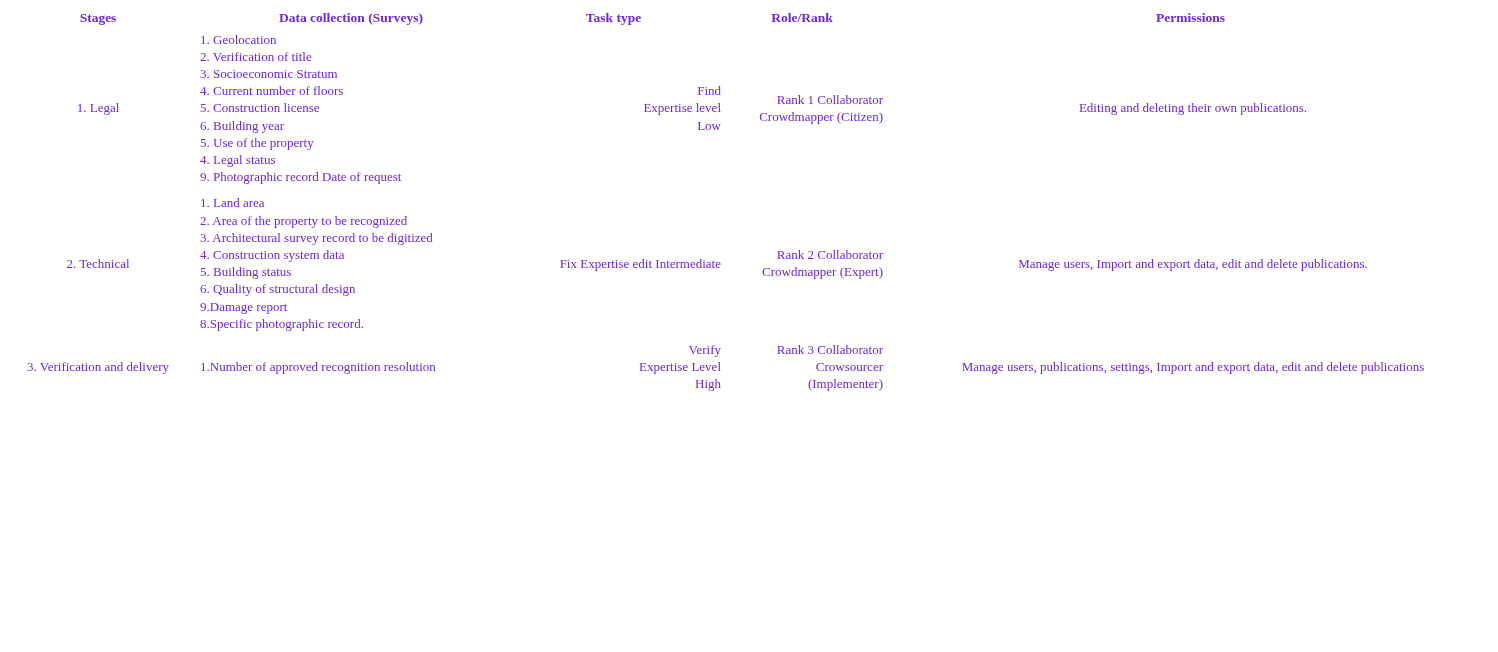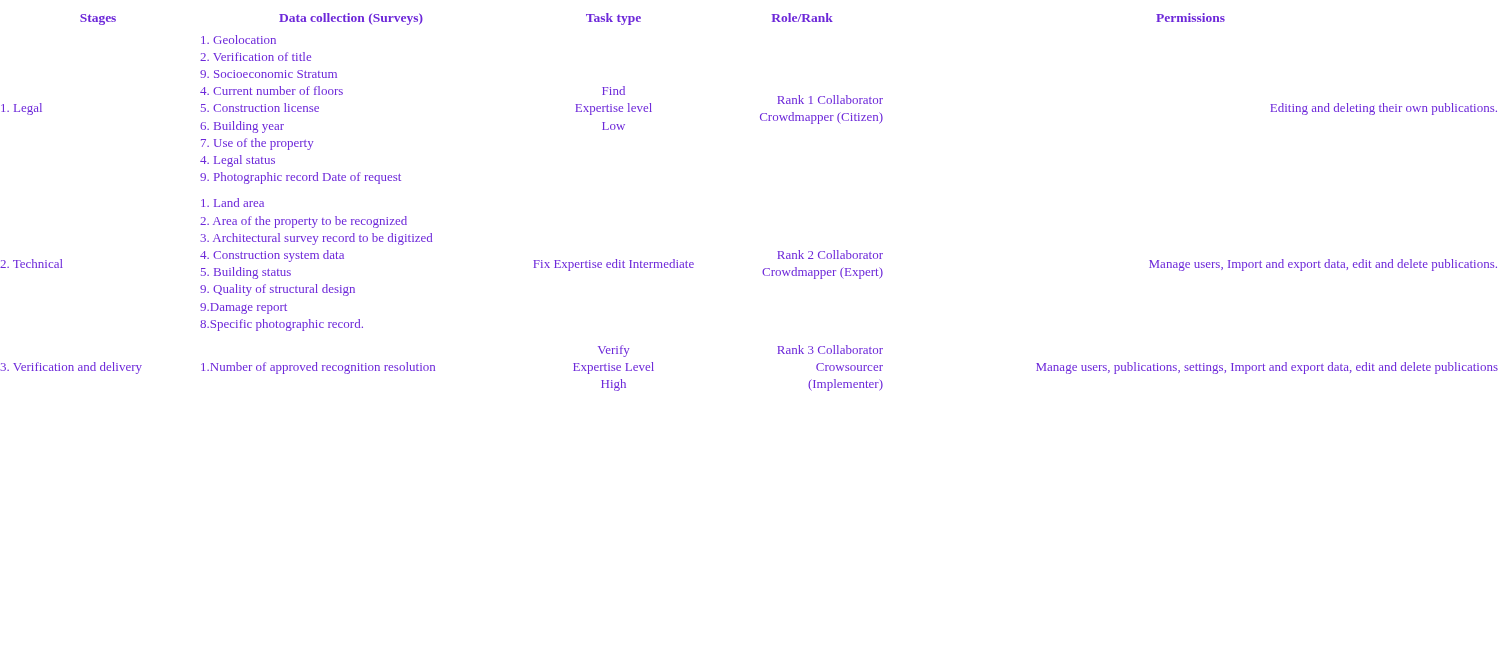--- a/index.html
+++ b/index.html
@@ -36,25 +36,25 @@
     padding: 9px 0 0 0;
     vertical-align: middle;
     white-space: nowrap;
   }
   td {
     font-size: 13px;
     line-height: 17.2px;
     vertical-align: middle;
     padding: 4.5px 0;
   }
-  td.col-stages { white-space: nowrap; }
+  td.col-stages { text-align: center; white-space: nowrap; }
   td.col-data   { text-align: left; padding-left: 4px; margin-top: 12px; }
-  td.col-task   { text-align: center; white-space: nowrap; }
+  td.col-task   { text-align: right; white-space: nowrap; }
   td.col-role   { text-align: right; white-space: nowrap; }
-  td.col-perm   { text-align: right; padding-left: 5px; white-space: nowrap; overflow: visible; }
+  td.col-perm   { text-align: center; padding-left: 5px; white-space: nowrap; overflow: visible; }
   td .line { white-space: nowrap; }
 </style>
 </head>
 <body>
 
 <div class="page">
   <table class="tbl">
     <colgroup>
       <col class="c-stages">
       <col class="c-data">
@@ -70,25 +70,25 @@
         <th>Role/Rank</th>
         <th>Permissions</th>
       </tr>
     </thead>
     <tbody>
       <tr>
         <td class="col-stages">1. Legal</td>
         <td class="col-data">
             <div class="line">1. Geolocation</div>
             <div class="line">2. Verification of title</div>
-            <div class="line">9. Socioeconomic Stratum</div>
+            <div class="line">3. Socioeconomic Stratum</div>
             <div class="line">4. Current number of floors</div>
             <div class="line">5. Construction license</div>
             <div class="line">6. Building year</div>
-            <div class="line">7. Use of the property</div>
+            <div class="line">5. Use of the property</div>
             <div class="line">4. Legal status</div>
             <div class="line">9. Photographic record Date of request</div>
           </td>
         <td class="col-task">
             <div class="line">Find</div>
             <div class="line">Expertise level</div>
             <div class="line">Low</div>
           </td>
         <td class="col-role">
             <div class="line">Rank 1 Collaborator</div>
@@ -97,21 +97,21 @@
         <td class="col-perm">Editing and deleting their own publications.</td>
       </tr>
       <tr>
         <td class="col-stages">2. Technical</td>
         <td class="col-data">
             <div class="line">1. Land area</div>
             <div class="line">2. Area of the property to be recognized</div>
             <div class="line">3. Architectural survey record to be digitized</div>
             <div class="line">4. Construction system data</div>
             <div class="line">5. Building status</div>
-            <div class="line">9. Quality of structural design</div>
+            <div class="line">6. Quality of structural design</div>
             <div class="line">9.Damage report</div>
             <div class="line">8.Specific photographic record.</div>
           </td>
         <td class="col-task">
             <div class="line">Fix Expertise edit Intermediate</div>
           </td>
         <td class="col-role">
             <div class="line">Rank 2 Collaborator</div>
             <div class="line">Crowdmapper (Expert)</div>
           </td>

